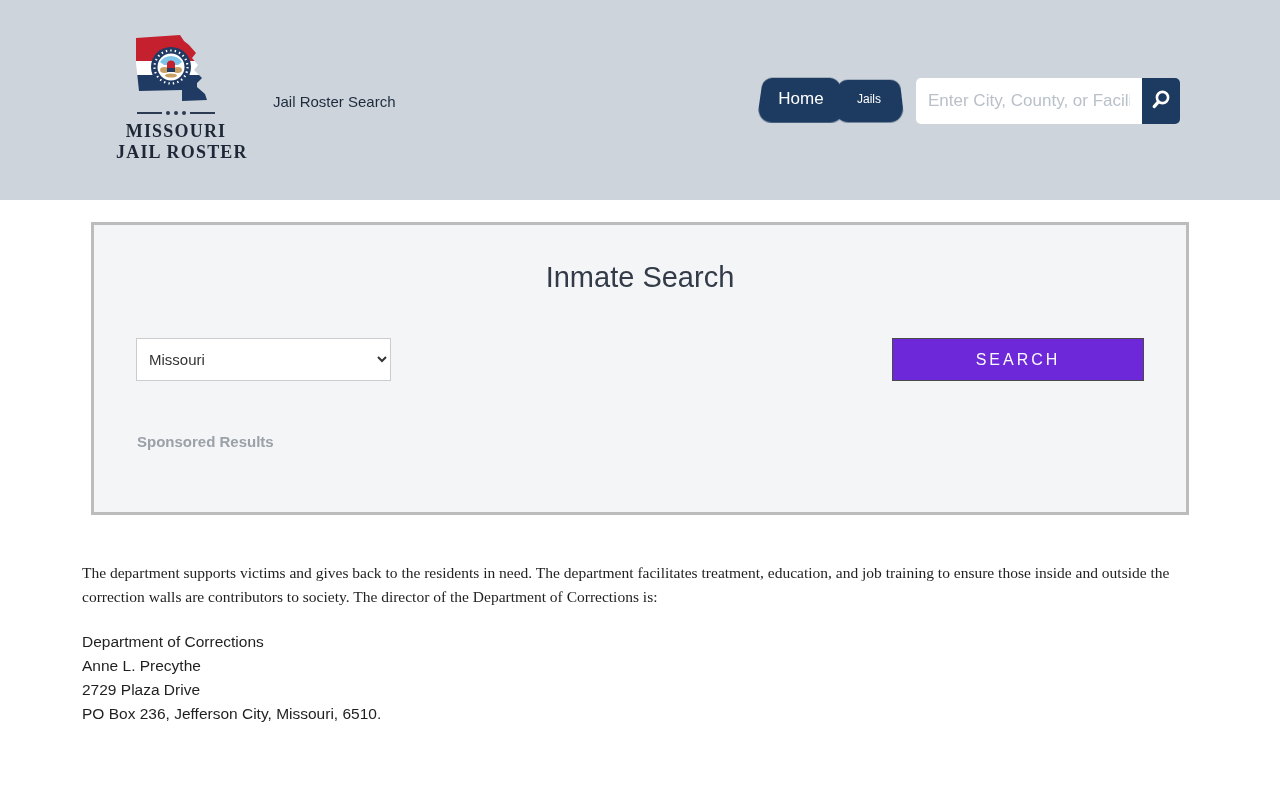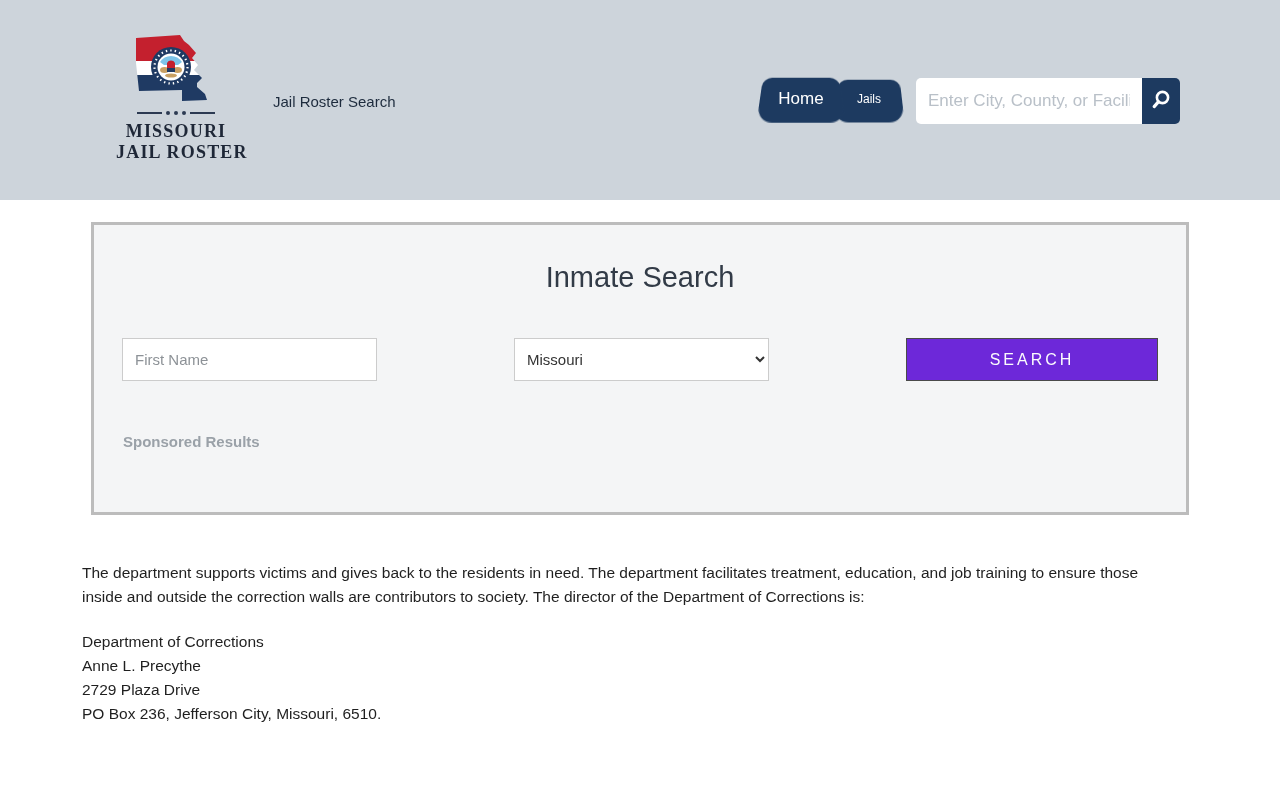--- a/index.html
+++ b/index.html
@@ -112,21 +112,21 @@
   .intro {
     margin-top: 66px;
     font-size: 15.5px;
     color: #1f1f1f;
   }
   .inmate-box {
     margin: 22px 9px 0;
     height: 293px;
     border: 3px solid #bcbcbc;
     background: #f4f5f6;
-    padding: 36px 25px 0;
+    padding: 36px 39px 0;
   }
   .box-title {
     text-align: center;
     font-size: 29px;
     font-weight: 400;
     color: #323b47;
   }
   .box-sub {
     text-align: center;
     font-size: 16.5px;
@@ -179,20 +179,21 @@
     font-size: 15px;
     color: #9aa1a8;
     font-weight: bold;
   }
   .description {
     margin-top: 46px;
     font-size: 15.5px;
     line-height: 24px;
     color: #1f1f1f;
     max-width: 1100px;
+    font-family: Liberation Serif, serif;
   }
   .address {
     margin-top: 21px;
     font-size: 15.5px;
     line-height: 24px;
     color: #1f1f1f;
   }
 </style>
 </head>
 <body>
@@ -259,21 +260,20 @@
 
 </header>
 
 <main class="container">
 
 
   <section class="inmate-box">
     <h1 class="box-title">Inmate Search</h1>
 
     <div class="form-row">
-      <input type="text" placeholder="First Name" style="">
       <select>
         <option>Missouri</option>
       </select>
       <button class="search-btn">SEARCH</button>
     </div>
 
     <div class="sponsored">Sponsored Results</div>
   </section>
 
   <p class="description">The department supports victims and gives back to the residents in need. The department facilitates treatment, education, and job training to ensure those inside and outside the correction walls are contributors to society. The director of the Department of Corrections is:</p>

